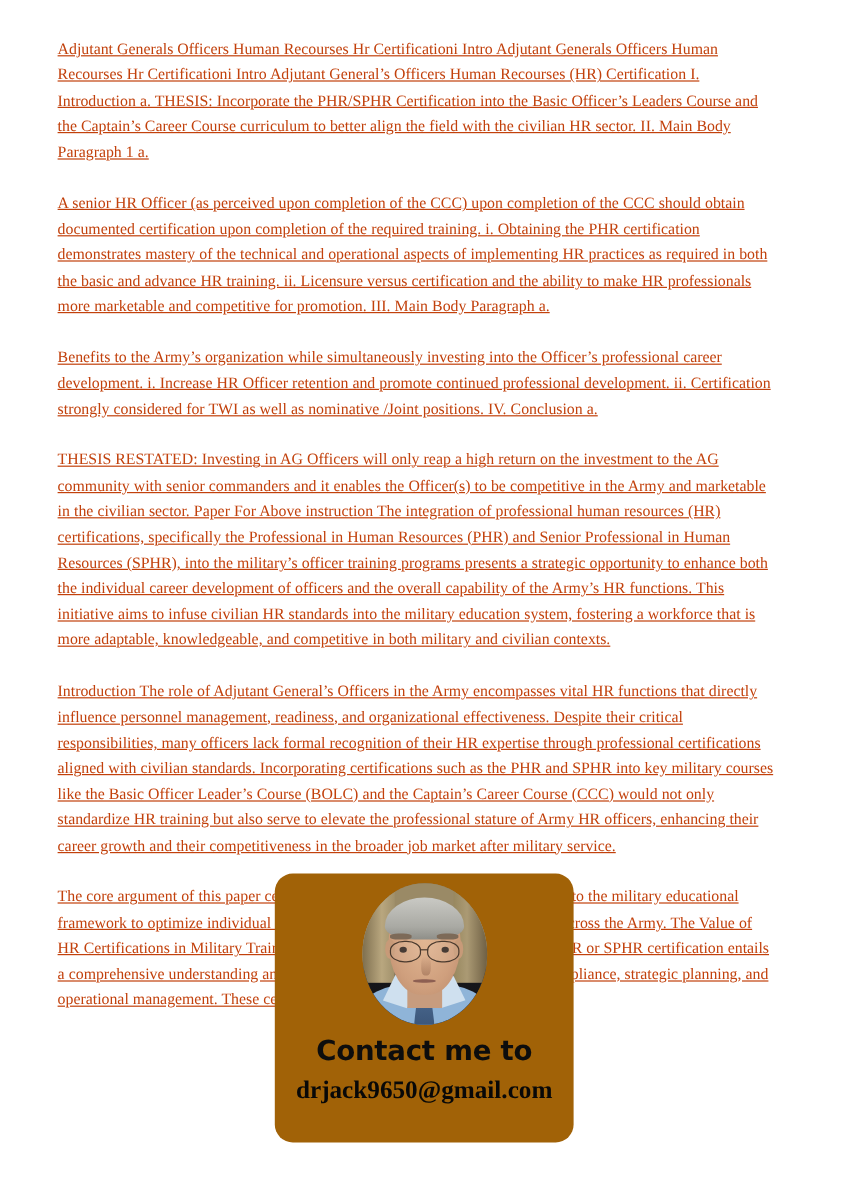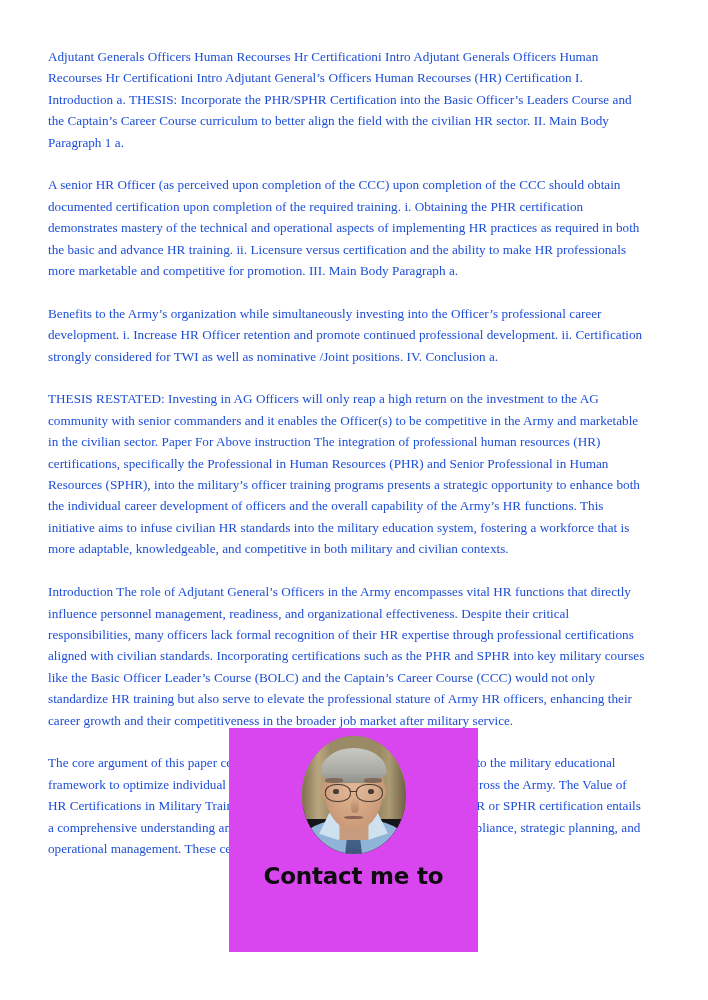--- a/index.html
+++ b/index.html
@@ -11,46 +11,48 @@
     position: relative;
     width: 708px;
     height: 1000px;
     background: #ffffff;
     overflow: hidden;
     font-family: "Liberation Serif", "DejaVu Serif", serif;
   }
   #doc-body {
     position: absolute;
     left: 48px;
-    top: 46px;
+    top: 30px;
     width: 600px;
-    color: #1d4ed8;
+    color: #c2410c;
     font-size: 13.2px;
     line-height: 21.4px;
     text-align: left;
+    text-decoration: underline;
   }
   #doc-body p {
     margin: 0 0 21.4px 0;
     text-align: left;
     word-spacing: 0.1px;
   }
   #doc-body p:last-child { margin-bottom: 0; }
 
   
   #contact-overlay {
     position: absolute;
     left: 229px;
     top: 728px;
     width: 249px;
     height: 224px;
-    background: #d946ef;
+    background: #a16207;
     display: flex;
     flex-direction: column;
     align-items: center;
     overflow: hidden;
+    border-radius: 15px;
   }
   #portrait {
     position: relative;
     width: 104px;
     height: 118px;
     margin-top: 8px;
     border-radius: 50% / 50%;
     overflow: hidden;
     background: #8a7b5e;
   }
@@ -240,15 +242,16 @@
       <div class="ph-glasses">
         <div class="ph-lens l"></div>
         <div class="ph-lens r"></div>
         <div class="ph-bridge"></div>
       </div>
       <div class="ph-nose"></div>
       <div class="ph-mouth"></div>
     </div>
 
     <div id="contact-line1">Contact me to</div>
+    <div id="contact-email">drjack9650@gmail.com</div>
   </div>
 
 </div>
 
 </body></html>

